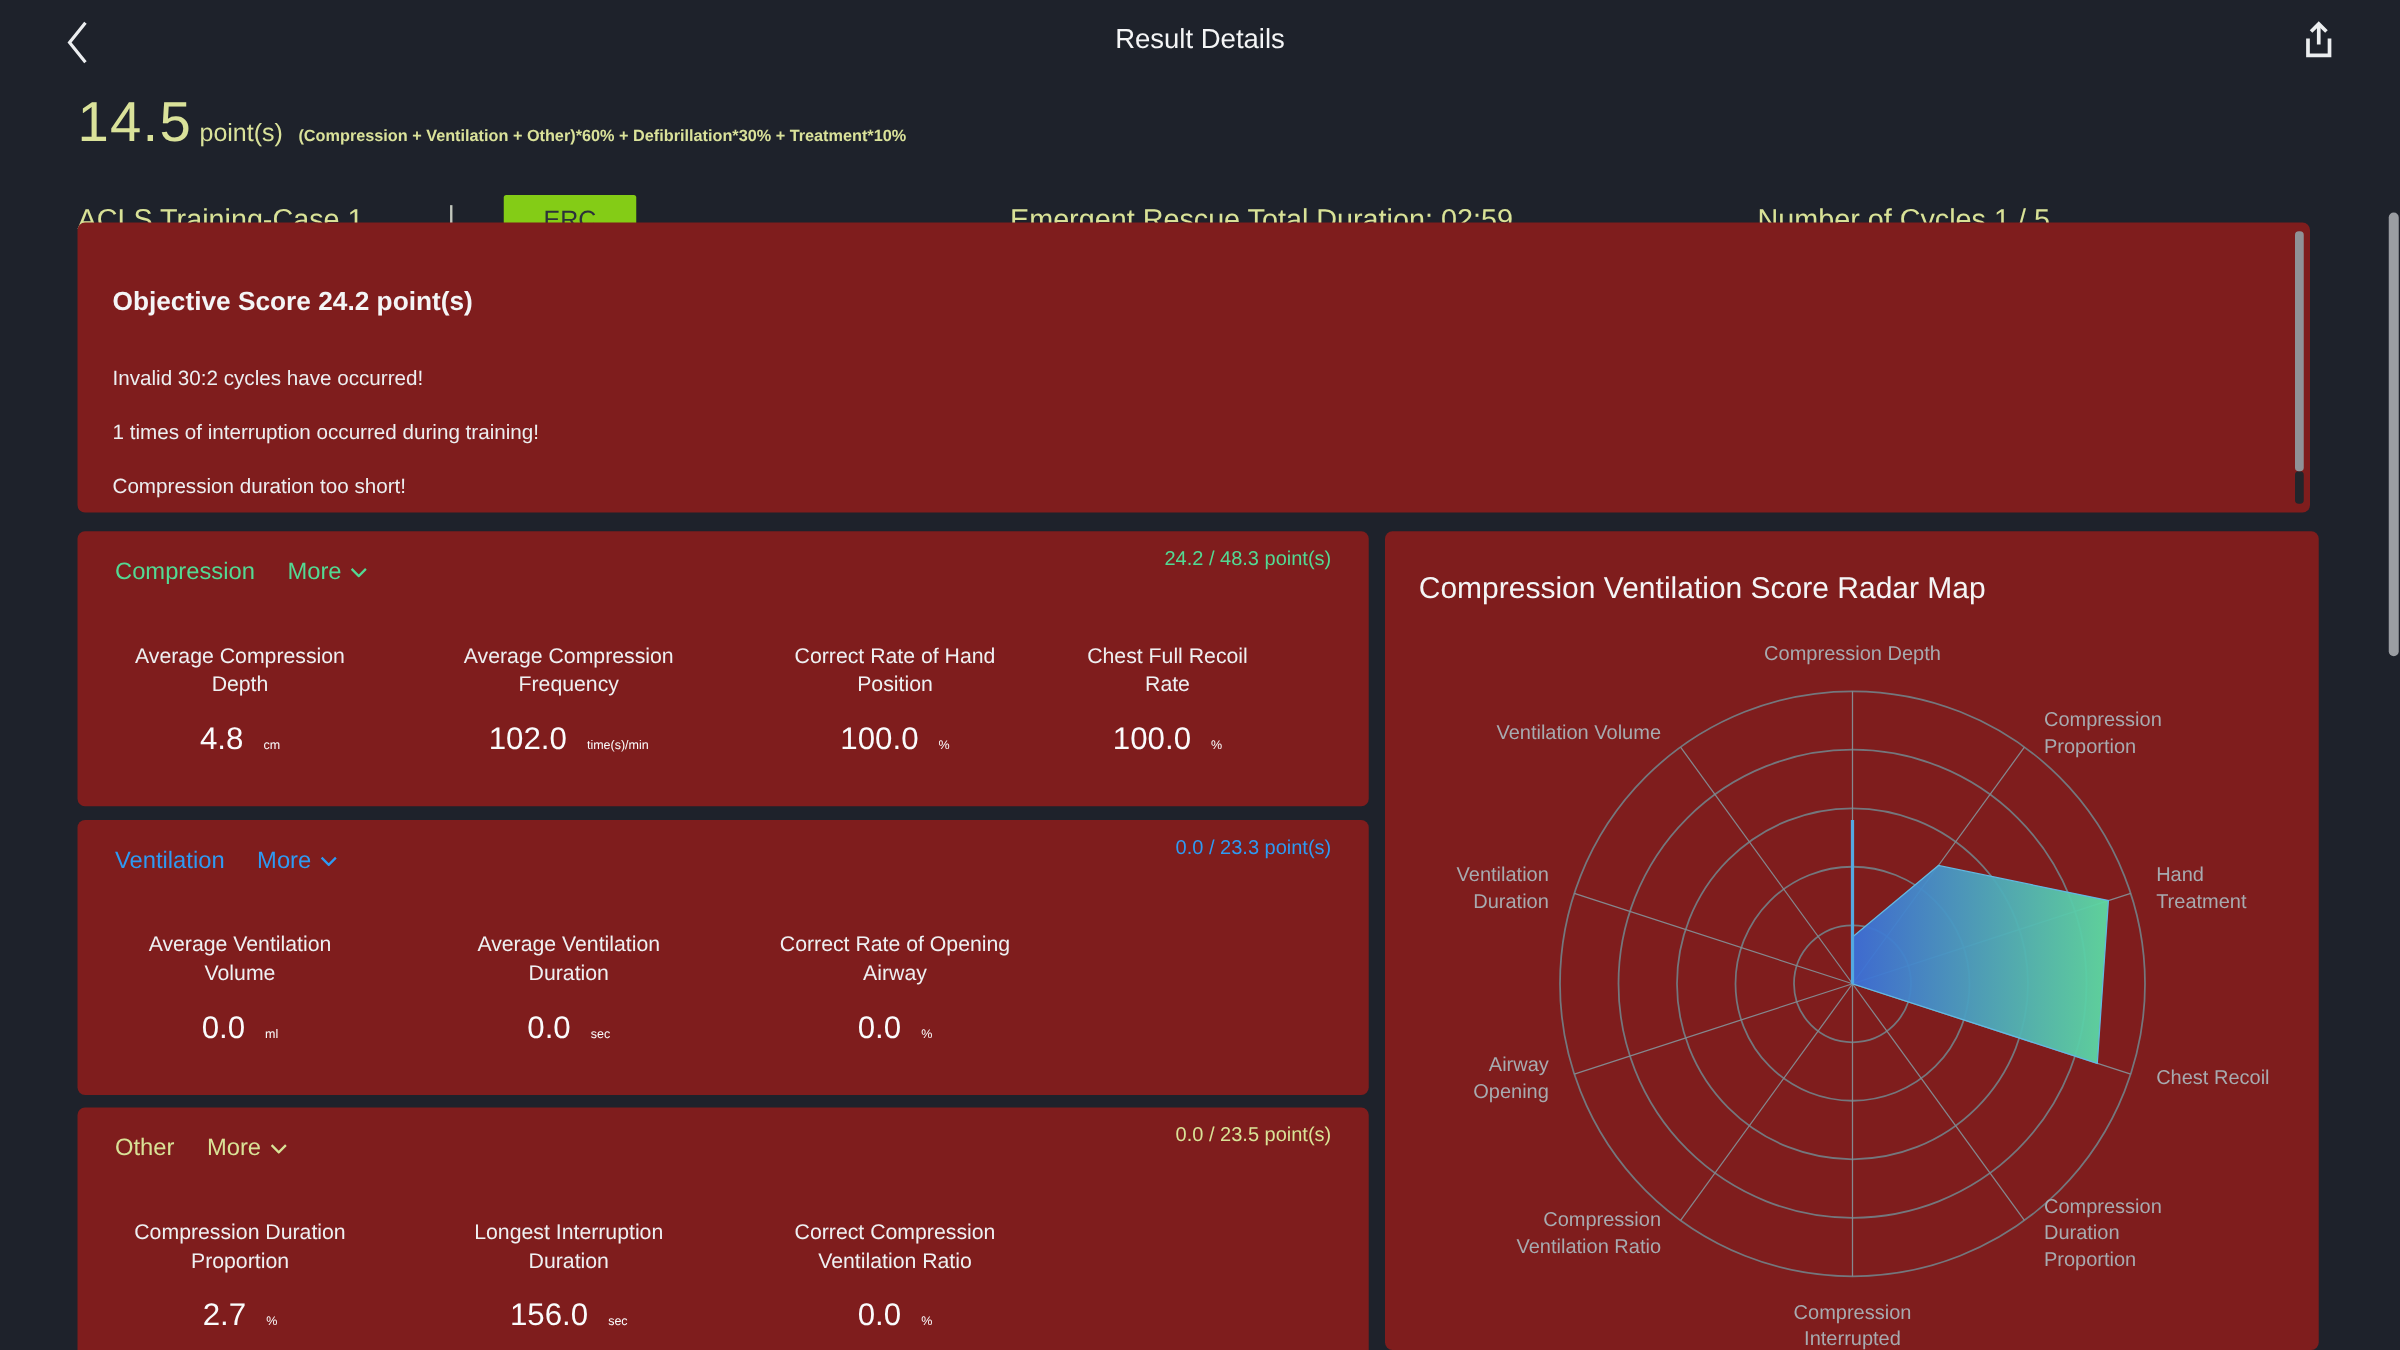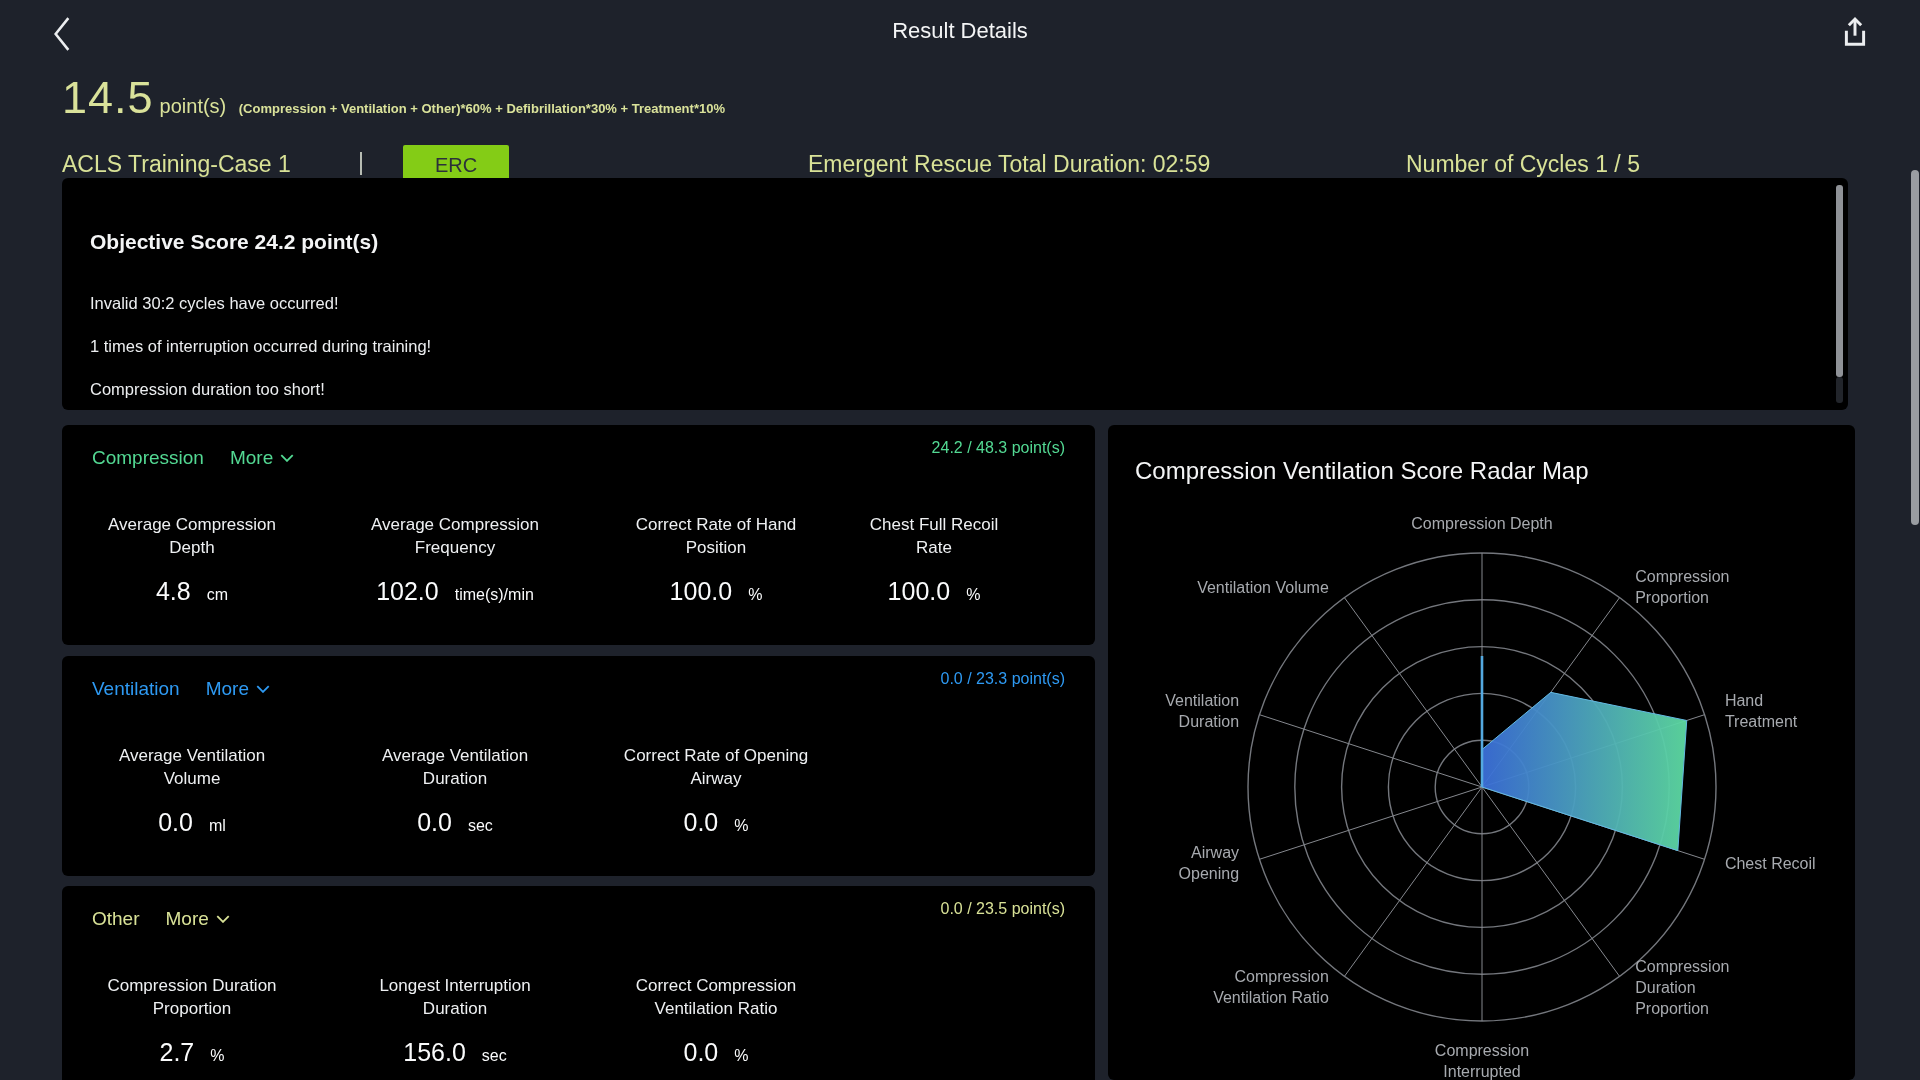--- a/index.html
+++ b/index.html
@@ -13,50 +13,50 @@
   .topbar{position:absolute;left:0;top:0;width:1920px;height:64px;}
   .back-btn{position:absolute;left:52px;top:15px;width:34px;height:38px;cursor:pointer;display:flex;align-items:center;}
   .page-title{position:absolute;left:0;top:18px;width:1920px;text-align:center;font-size:22px;font-weight:500;color:#f4f5f6;}
   .export-btn{position:absolute;right:48px;top:16px;width:32px;height:32px;cursor:pointer;}
   
   .score-line{position:absolute;left:62px;top:72px;white-space:nowrap;color:#dae29a;}
   .score-big{font-size:45px;font-weight:500;letter-spacing:1px;}
   .score-unit{font-size:20px;margin-left:6px;}
   .score-formula{font-size:13px;font-weight:700;margin-left:8px;}
   
-  .meta-row{position:absolute;left:0;top:145px;width:1803px;height:42px;padding-left:24px;}
+  .meta-row{position:absolute;left:0;top:156px;width:1803px;height:42px;padding-left:24px;}
   .case-name{position:absolute;left:62px;top:6px;font-size:23px;color:#d9e297;}
   .meta-divider{position:absolute;left:358px;top:4px;font-size:23px;color:#c2c7bd;}
   .erc-badge{position:absolute;left:403px;top:0px;width:106px;height:40px;background:#84cc16;color:#2c313a;
     font-size:20px;display:flex;align-items:center;justify-content:center;border-radius:2px;}
   .meta-duration{position:absolute;left:808px;top:6px;font-size:23px;color:#d9e297;}
   .meta-cycles{position:absolute;left:1406px;top:6px;font-size:23px;color:#d9e297;}
   
-  .panel{position:absolute;background:#000000;border-radius:6px;}
+  .panel{position:absolute;background:#7f1d1d;border-radius:6px;}
   #objective-panel{left:62px;top:178px;width:1786px;height:232px;}
   .obj-title{position:absolute;left:28px;top:52px;font-size:21px;font-weight:700;color:#f4f5f6;}
   .obj-msg{position:absolute;left:28px;font-size:16.5px;color:#eceef0;}
   .obj-scroll-thumb{position:absolute;right:5px;top:7px;width:7px;height:192px;background:#8f9297;border-radius:3px;}
   .obj-scroll-track{position:absolute;right:5px;top:199px;width:7px;height:26px;background:#22252b;border-radius:3px;}
   .section-panel{left:62px;width:1033px;height:220px;}
   #section-compression{top:425px;}
   #section-ventilation{top:656px;}
   #section-other{top:886px;}
   .sec-head{position:absolute;left:30px;top:22px;display:flex;align-items:center;gap:26px;font-size:19px;text-align:center;}
   .sec-more{display:flex;align-items:center;gap:7px;cursor:pointer;}
   .caret{width:14px;height:8px;stroke:currentColor;fill:none;stroke-width:1.6;}
   .sec-score{position:absolute;right:30px;top:14px;font-size:16px;}
   .c-green{color:#53d993;}
   .c-blue{color:#2e9af3;}
   .c-yellow{color:#d9e297;}
   .metric-col{position:absolute;width:260px;text-align:center;}
   .m-label{font-size:17px;line-height:23px;color:#eef0f2;margin:0 auto;max-width:200px;}
   .m-label.narrow{max-width:150px;}
   .metric-col .m-value{margin-top:18px;font-size:25px;font-weight:500;color:#fafbfc;}
-  .m-unit{font-size:16px;font-weight:400;margin-left:16px;}
+  .m-unit{font-size:10px;font-weight:400;margin-left:16px;}
   .col-0{left:0px;top:88px;}
   .col-1{left:263px;top:88px;}
   .col-2{left:524px;top:88px;}
   .col-3{left:742px;top:88px;}
   
   #radar-panel{left:1108px;top:425px;width:747px;height:655px;overflow:hidden;}
   .radar-title{position:absolute;left:27px;top:32px;font-size:24px;font-weight:400;color:#f4f5f6;}
   #radar-svg{position:absolute;left:0;top:0;}
   .radar-label{position:absolute;color:#a7aaaf;font-size:16px;line-height:21px;}
   .radar-label[data-idx="0"],.radar-label[data-idx="3"],.radar-label[data-idx="9"]{white-space:nowrap;}

